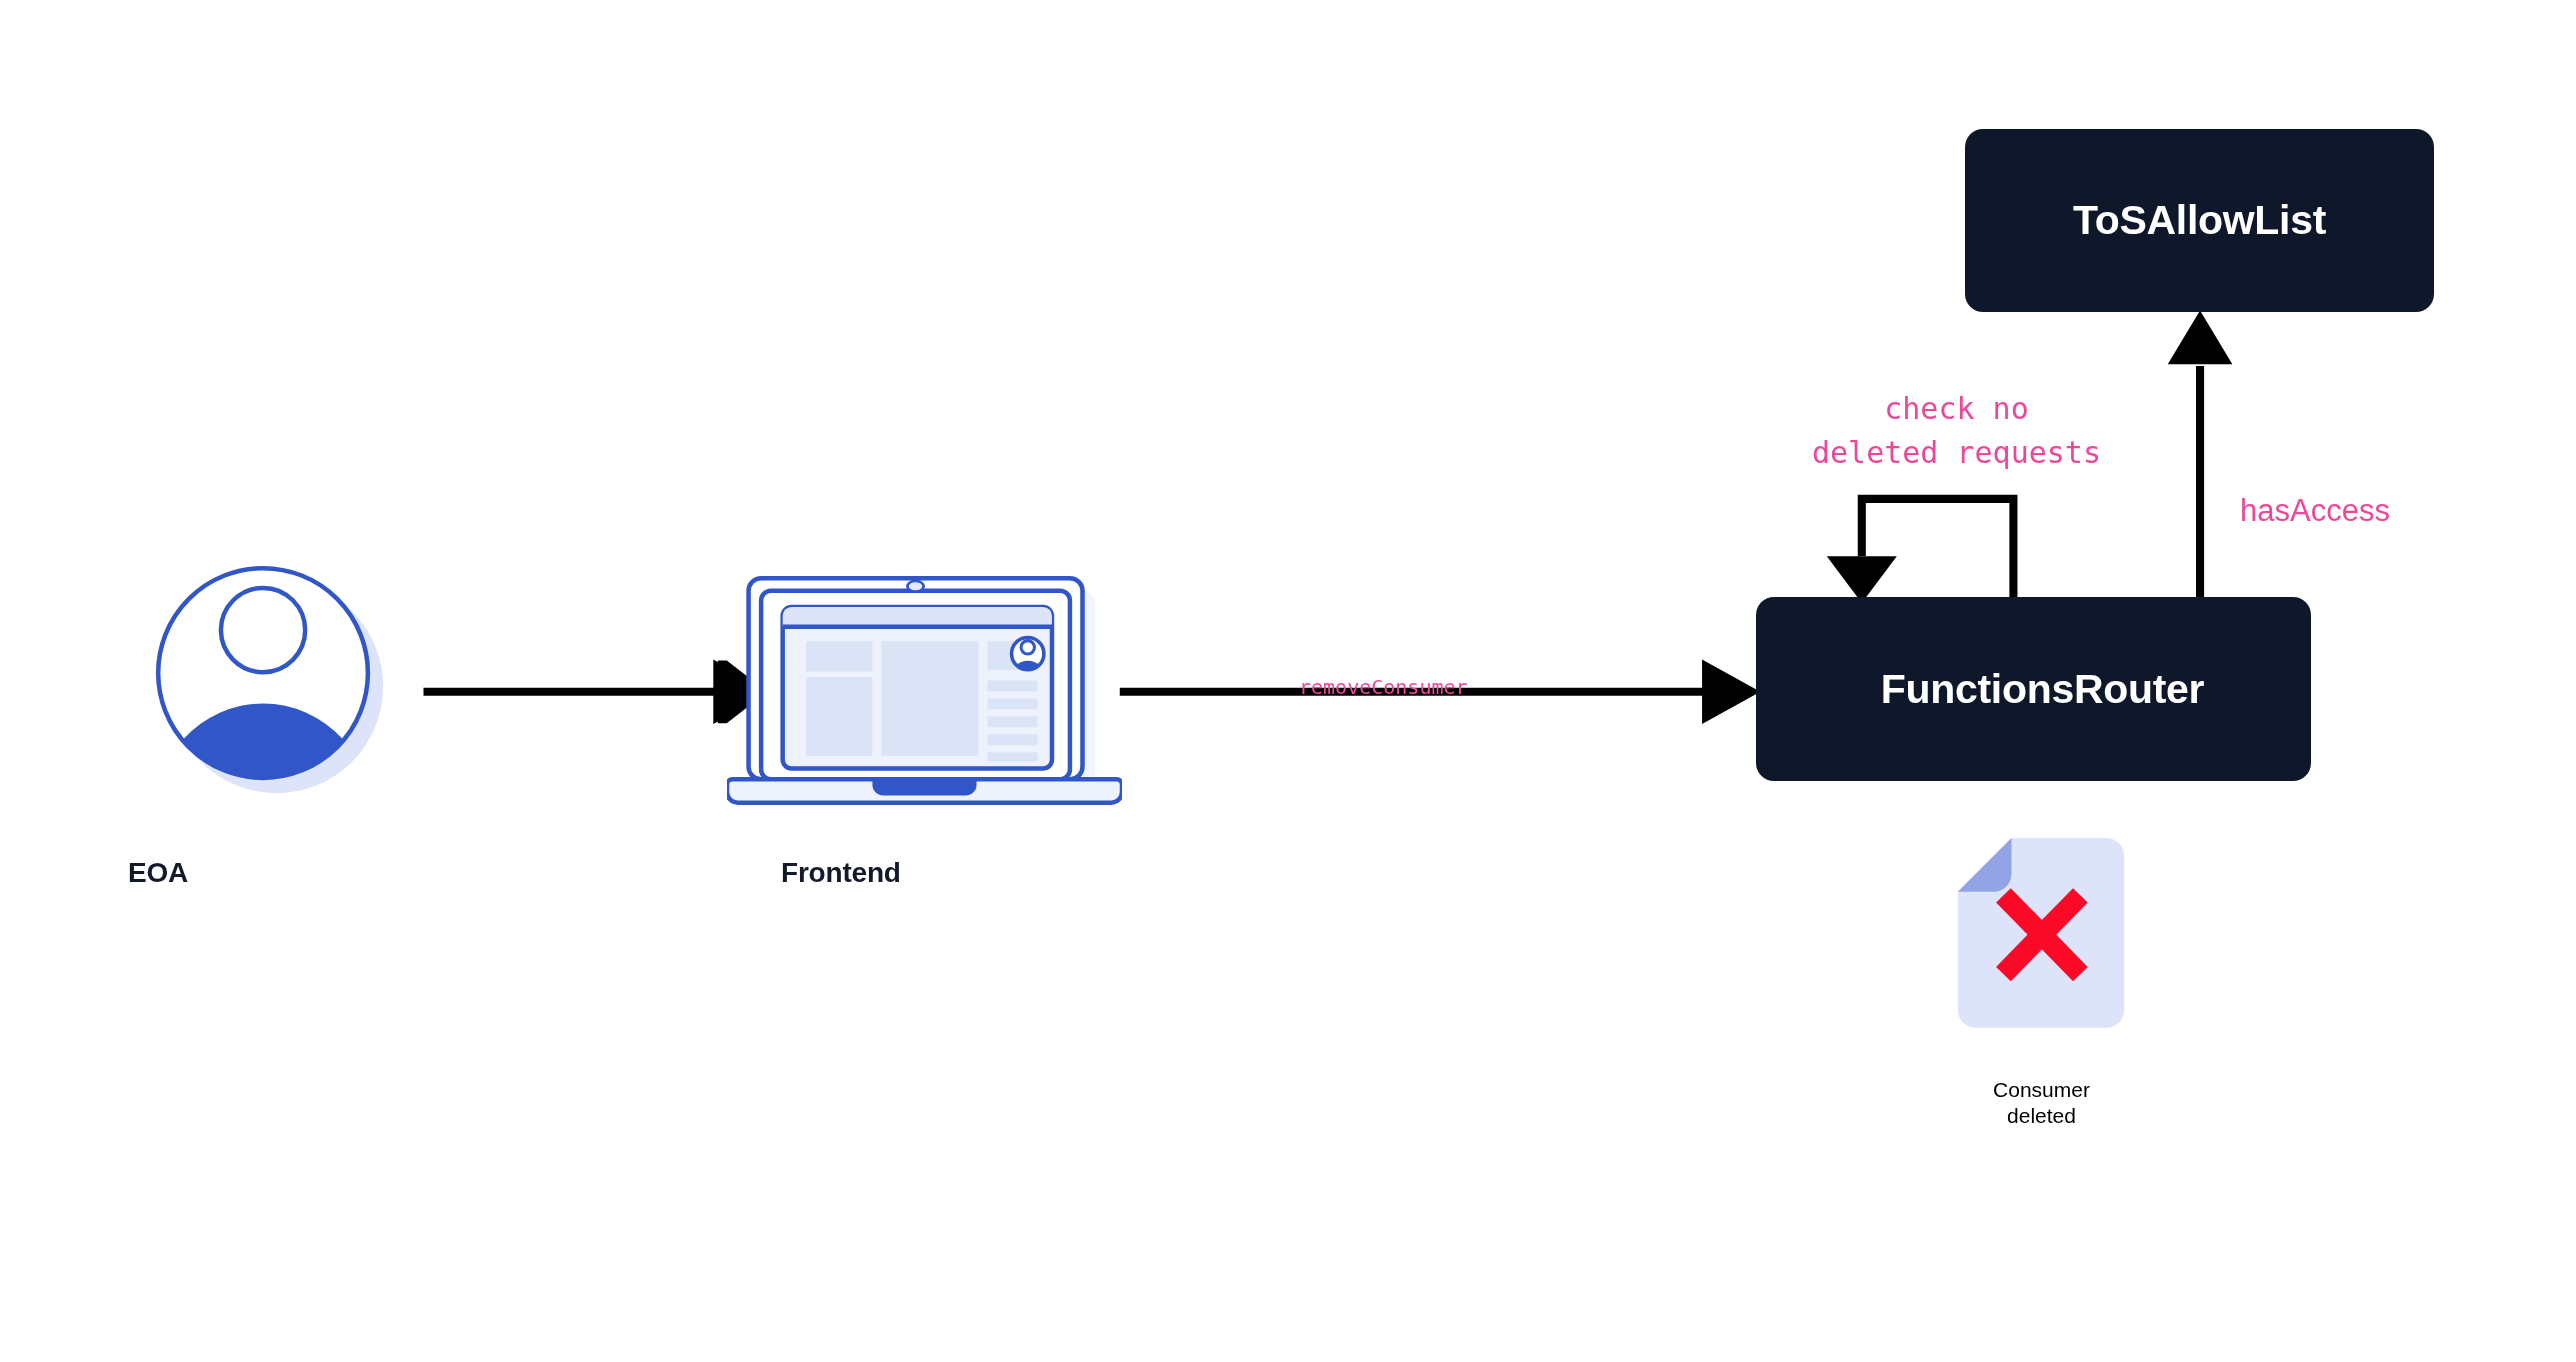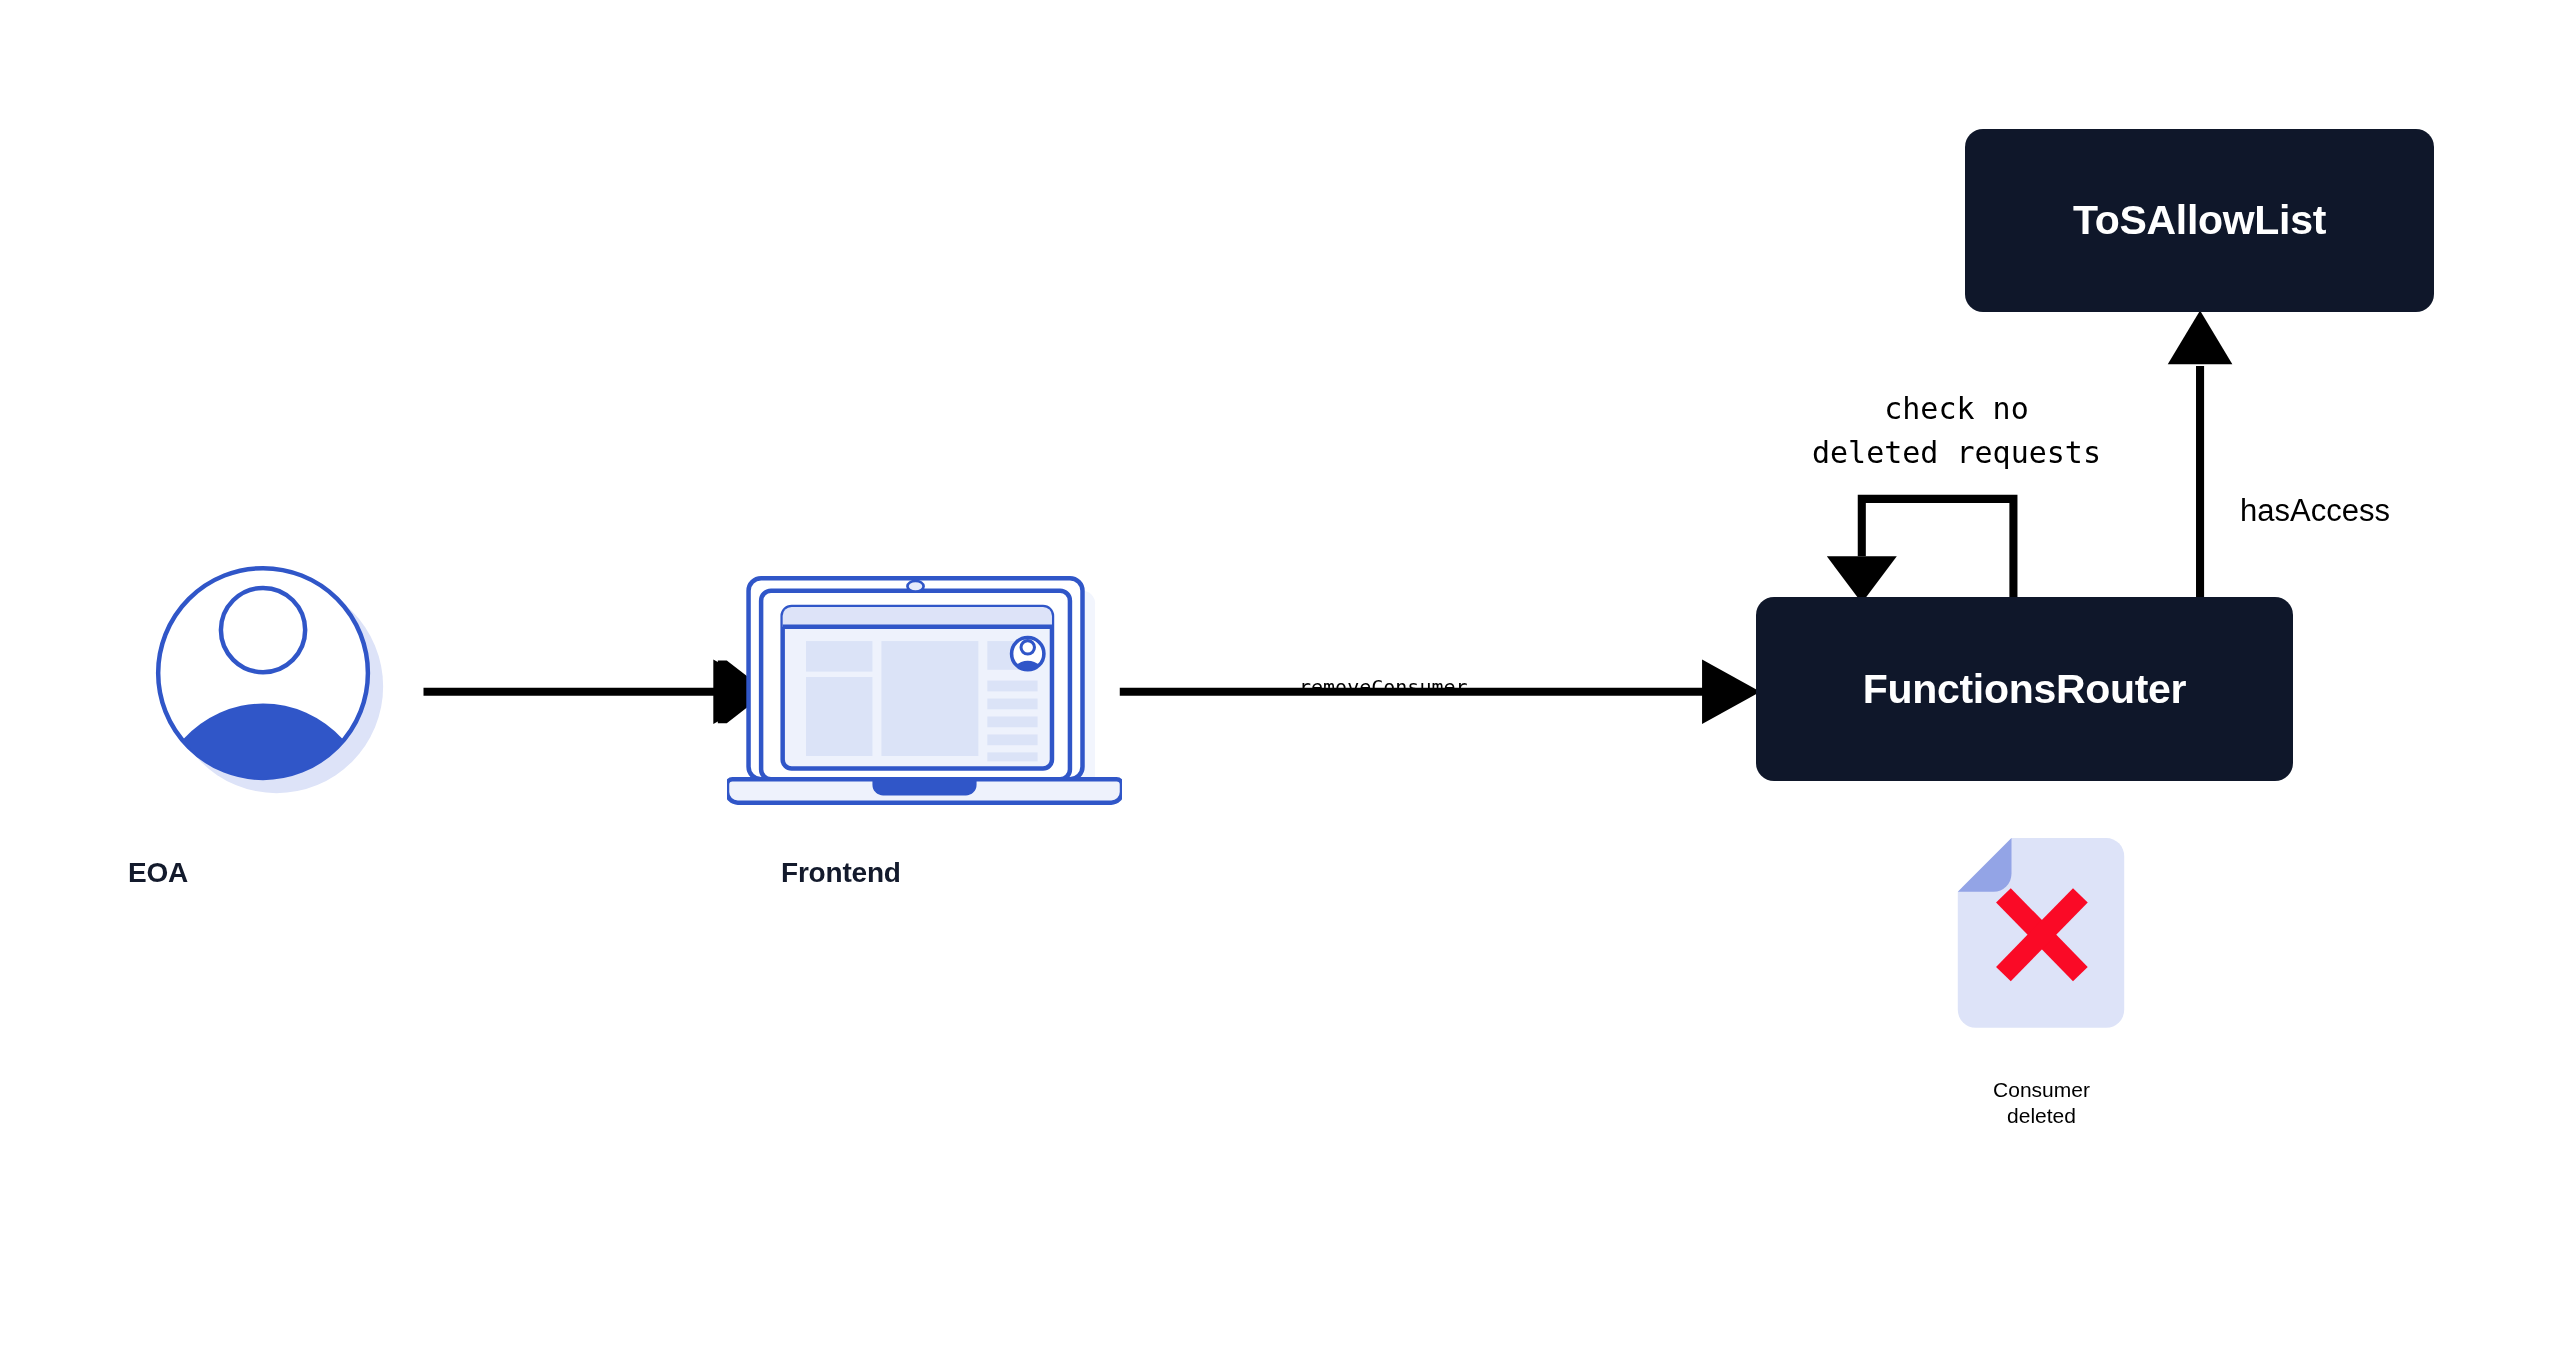--- a/index.html
+++ b/index.html
@@ -32,39 +32,40 @@
     width: 469px;
     height: 183px;
     font-size: 41px;
   }
   #router-box {
     left: 1756px;
     top: 597px;
     width: 537px;
     height: 184px;
     font-size: 41px;
+    padding-left: 18px;
   }
   .icon-label {
     position: absolute;
     font-weight: bold;
     color: #131a2c;
     font-size: 28px;
     letter-spacing: -0.2px;
   }
   .caption {
     position: absolute;
     text-align: center;
     color: #000000;
     font-size: 21px;
     line-height: 1.24;
     font-family: "Liberation Sans", sans-serif;
   }
   .edge-label {
     position: absolute;
-    color: #000000;
+    color: #ec4899;
     font-size: 30.5px;
     white-space: pre;
   }
   .edge-label.mono {
     font-family: "DejaVu Sans Mono", monospace;
     font-size: 30px;
     line-height: 1.28;
     text-align: center;
   }
   .edge-label.sans {

